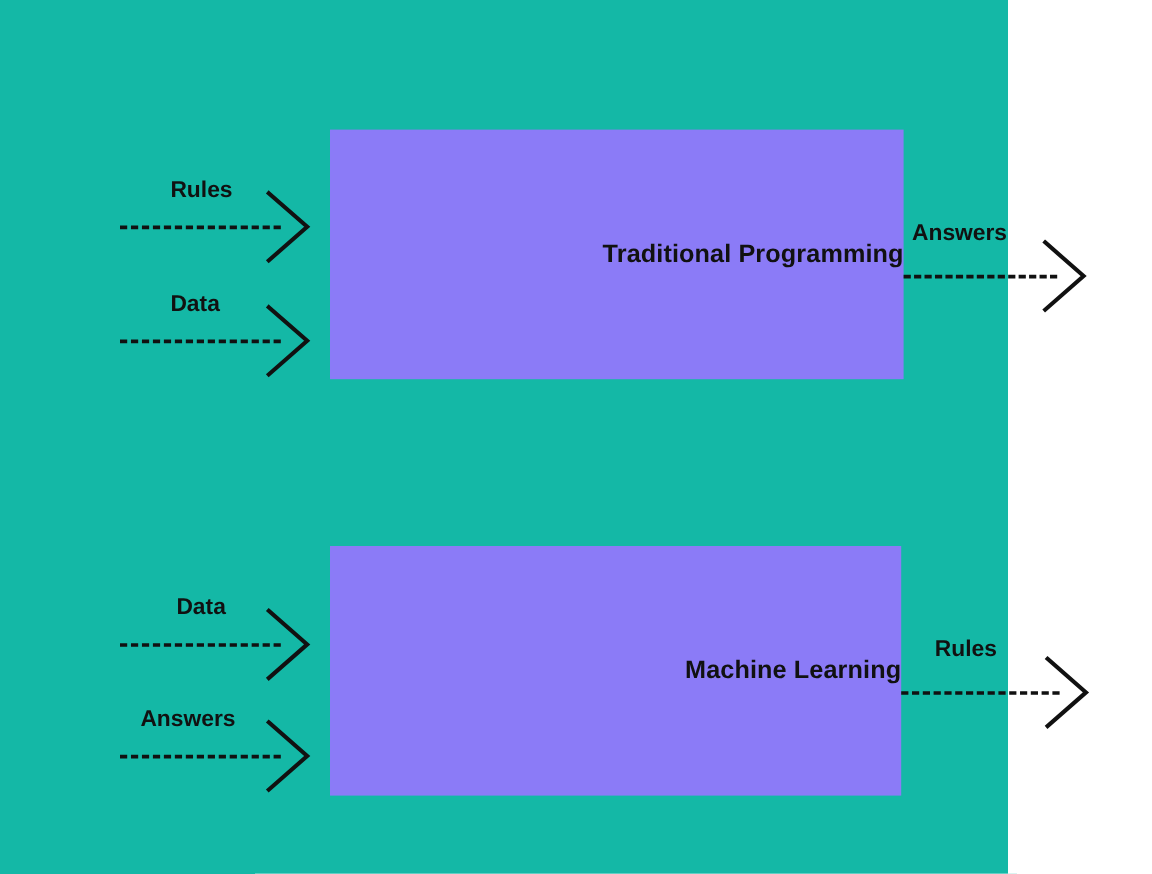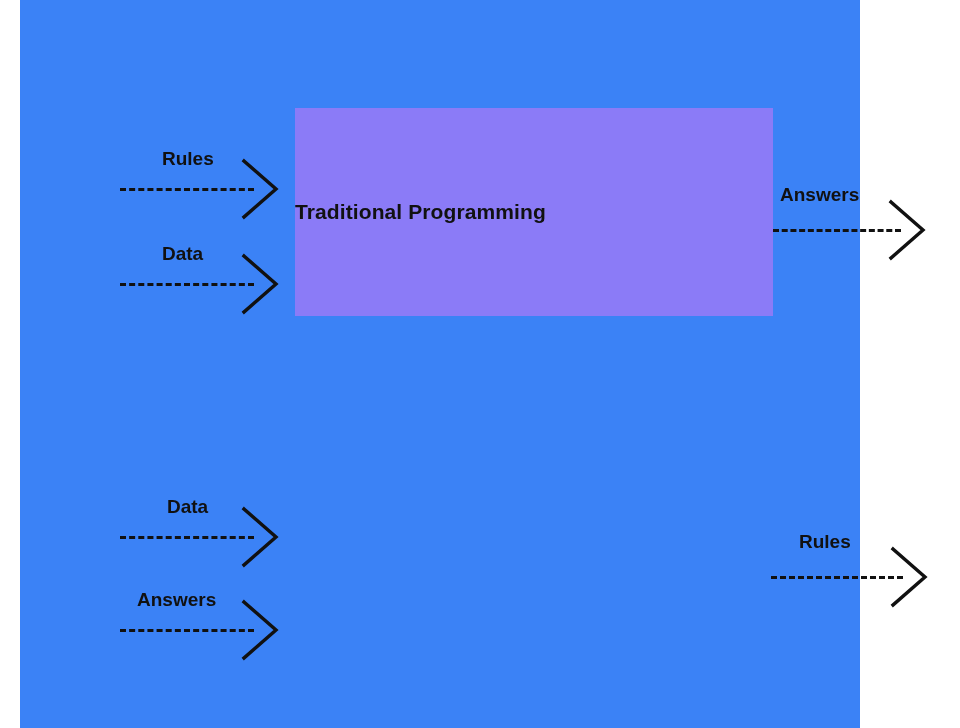--- a/index.html
+++ b/index.html
@@ -10,31 +10,30 @@
   body {
     width: 960px;
     height: 728px;
     font-family: "Liberation Sans", sans-serif;
     overflow: hidden;
   }
   #canvas {
     position: relative;
     width: 840px;
     height: 728px;
-    background: #3b82f6;
-    margin-left: 20px;
+    background: #14b8a6;
   }
 
   
   .process-box {
     position: absolute;
     background: #8B7BF7;
     display: flex;
     align-items: center;
-    justify-content: flex-start;
+    justify-content: flex-end;
   }
   .process-box-label {
     font-size: 21px;
     font-weight: bold;
     color: #111111;
     letter-spacing: 0.1px;
     text-align: center;
     white-space: nowrap;
   }
   #box-traditional {
@@ -167,20 +166,23 @@
   </div>
 
   <div class="flow-arrow" id="arrow-in-answers">
     <span class="arrow-label">Answers</span>
     <div class="dash-line"></div>
     <svg class="chevron" width="44" height="70" viewBox="0 0 44 70">
       <polyline points="6,6 38,34 6,62" fill="none" stroke="#111111" stroke-width="3.4" stroke-linecap="square" stroke-linejoin="miter"></polyline>
     </svg>
   </div>
 
+  <div class="process-box" id="box-ml">
+    <span class="process-box-label">Machine Learning</span>
+  </div>
 
   <div class="flow-arrow" id="arrow-out-rules">
     <span class="arrow-label">Rules</span>
     <div class="dash-line"></div>
     <svg class="chevron" width="44" height="70" viewBox="0 0 44 70">
       <polyline points="6,6 38,34 6,62" fill="none" stroke="#111111" stroke-width="3.4" stroke-linecap="square" stroke-linejoin="miter"></polyline>
     </svg>
   </div>
 
 </div>

